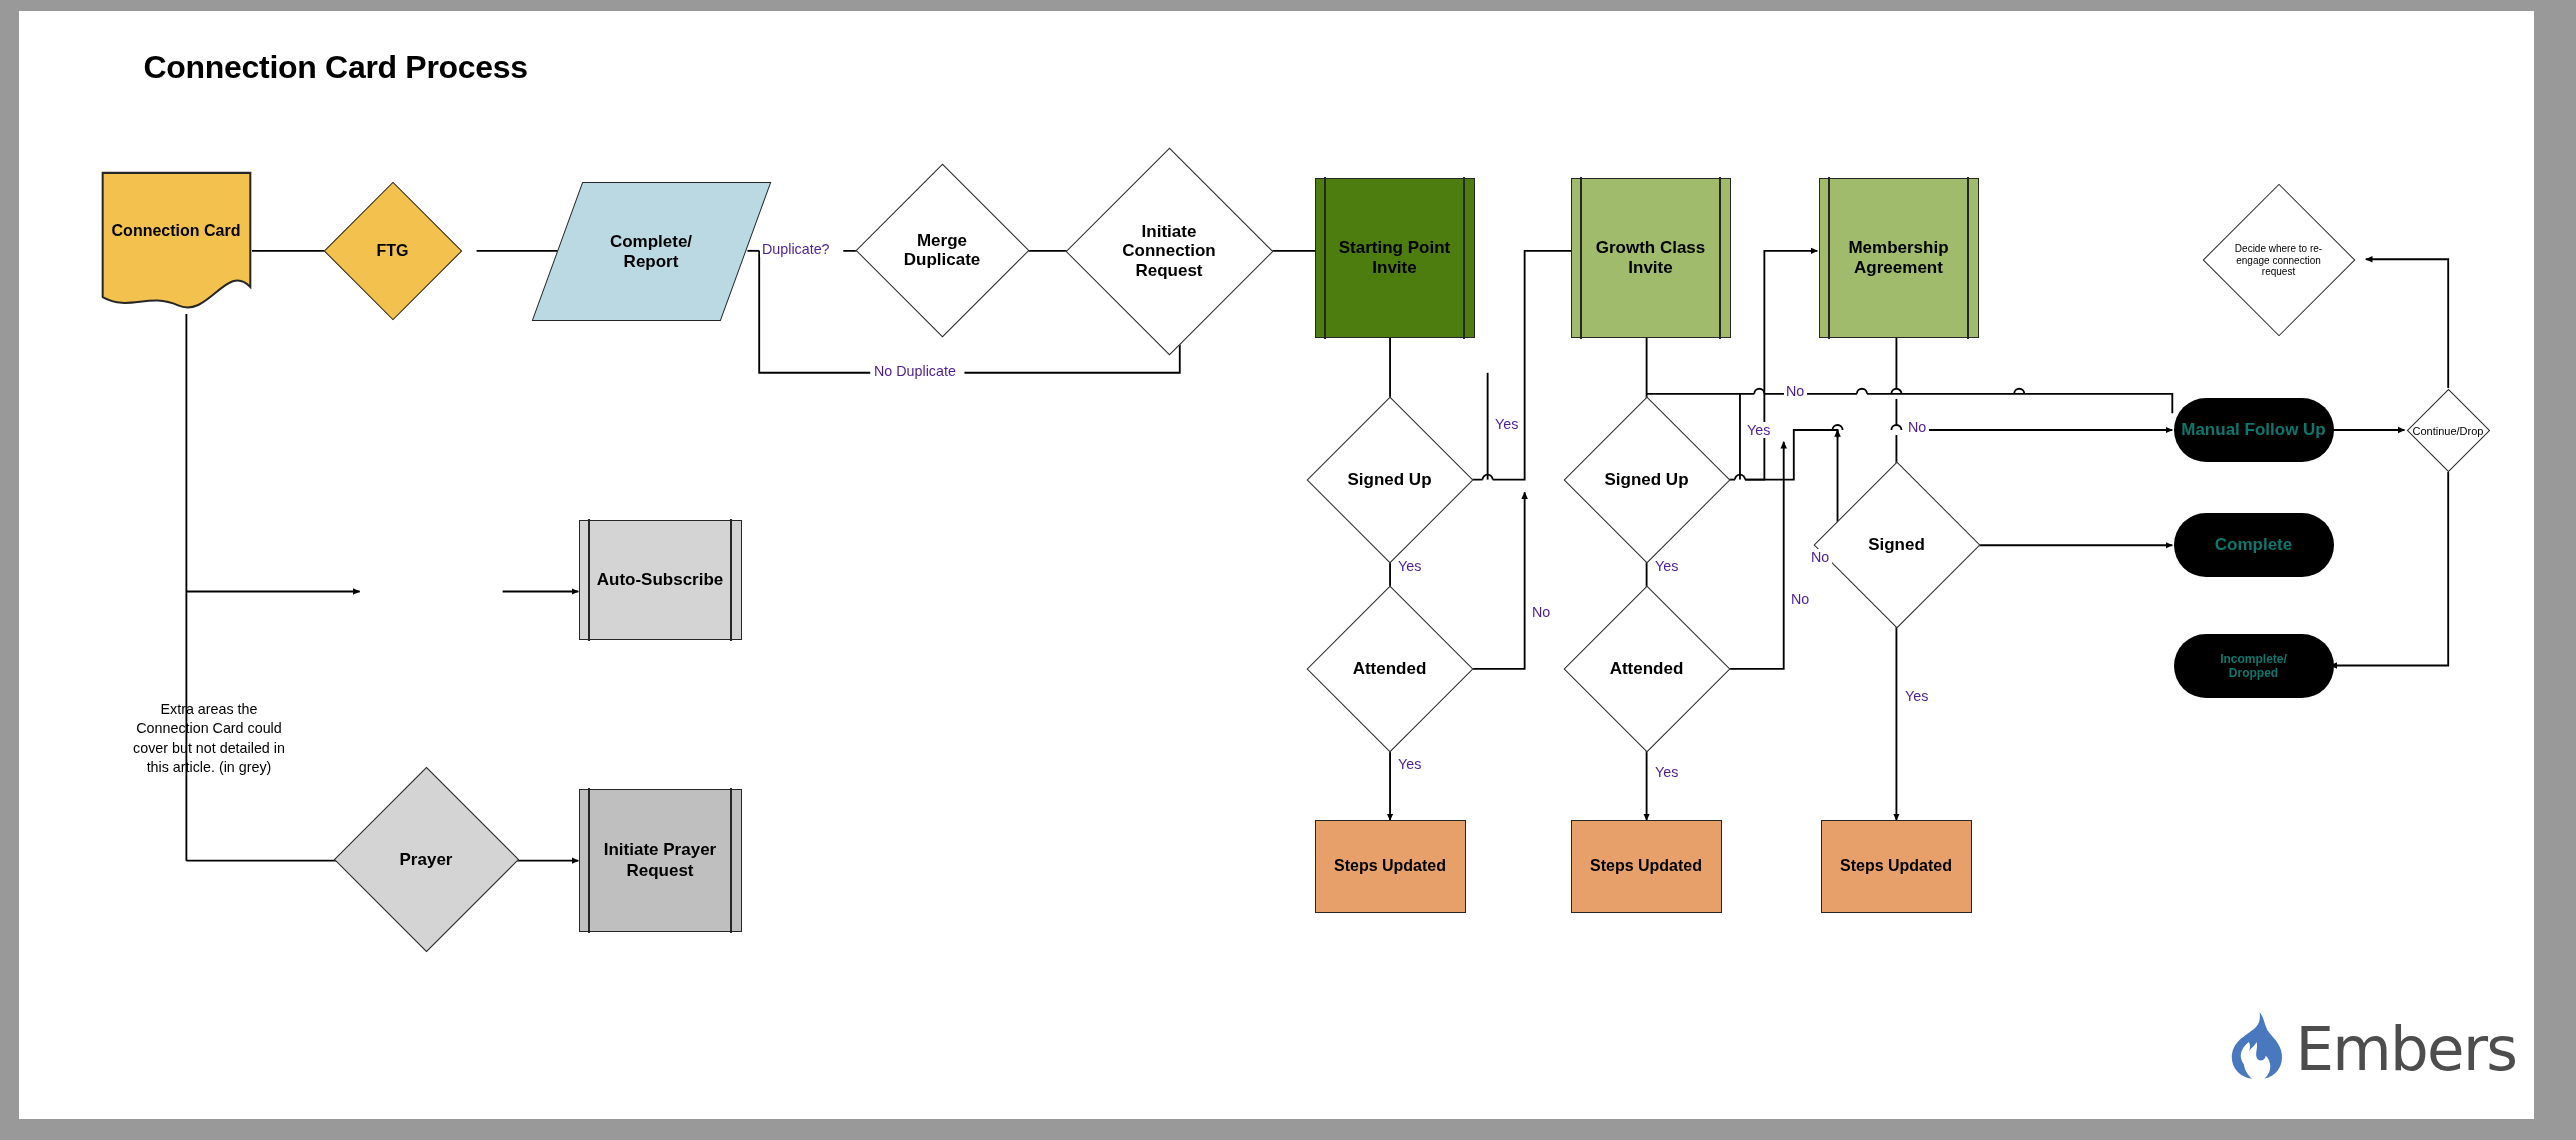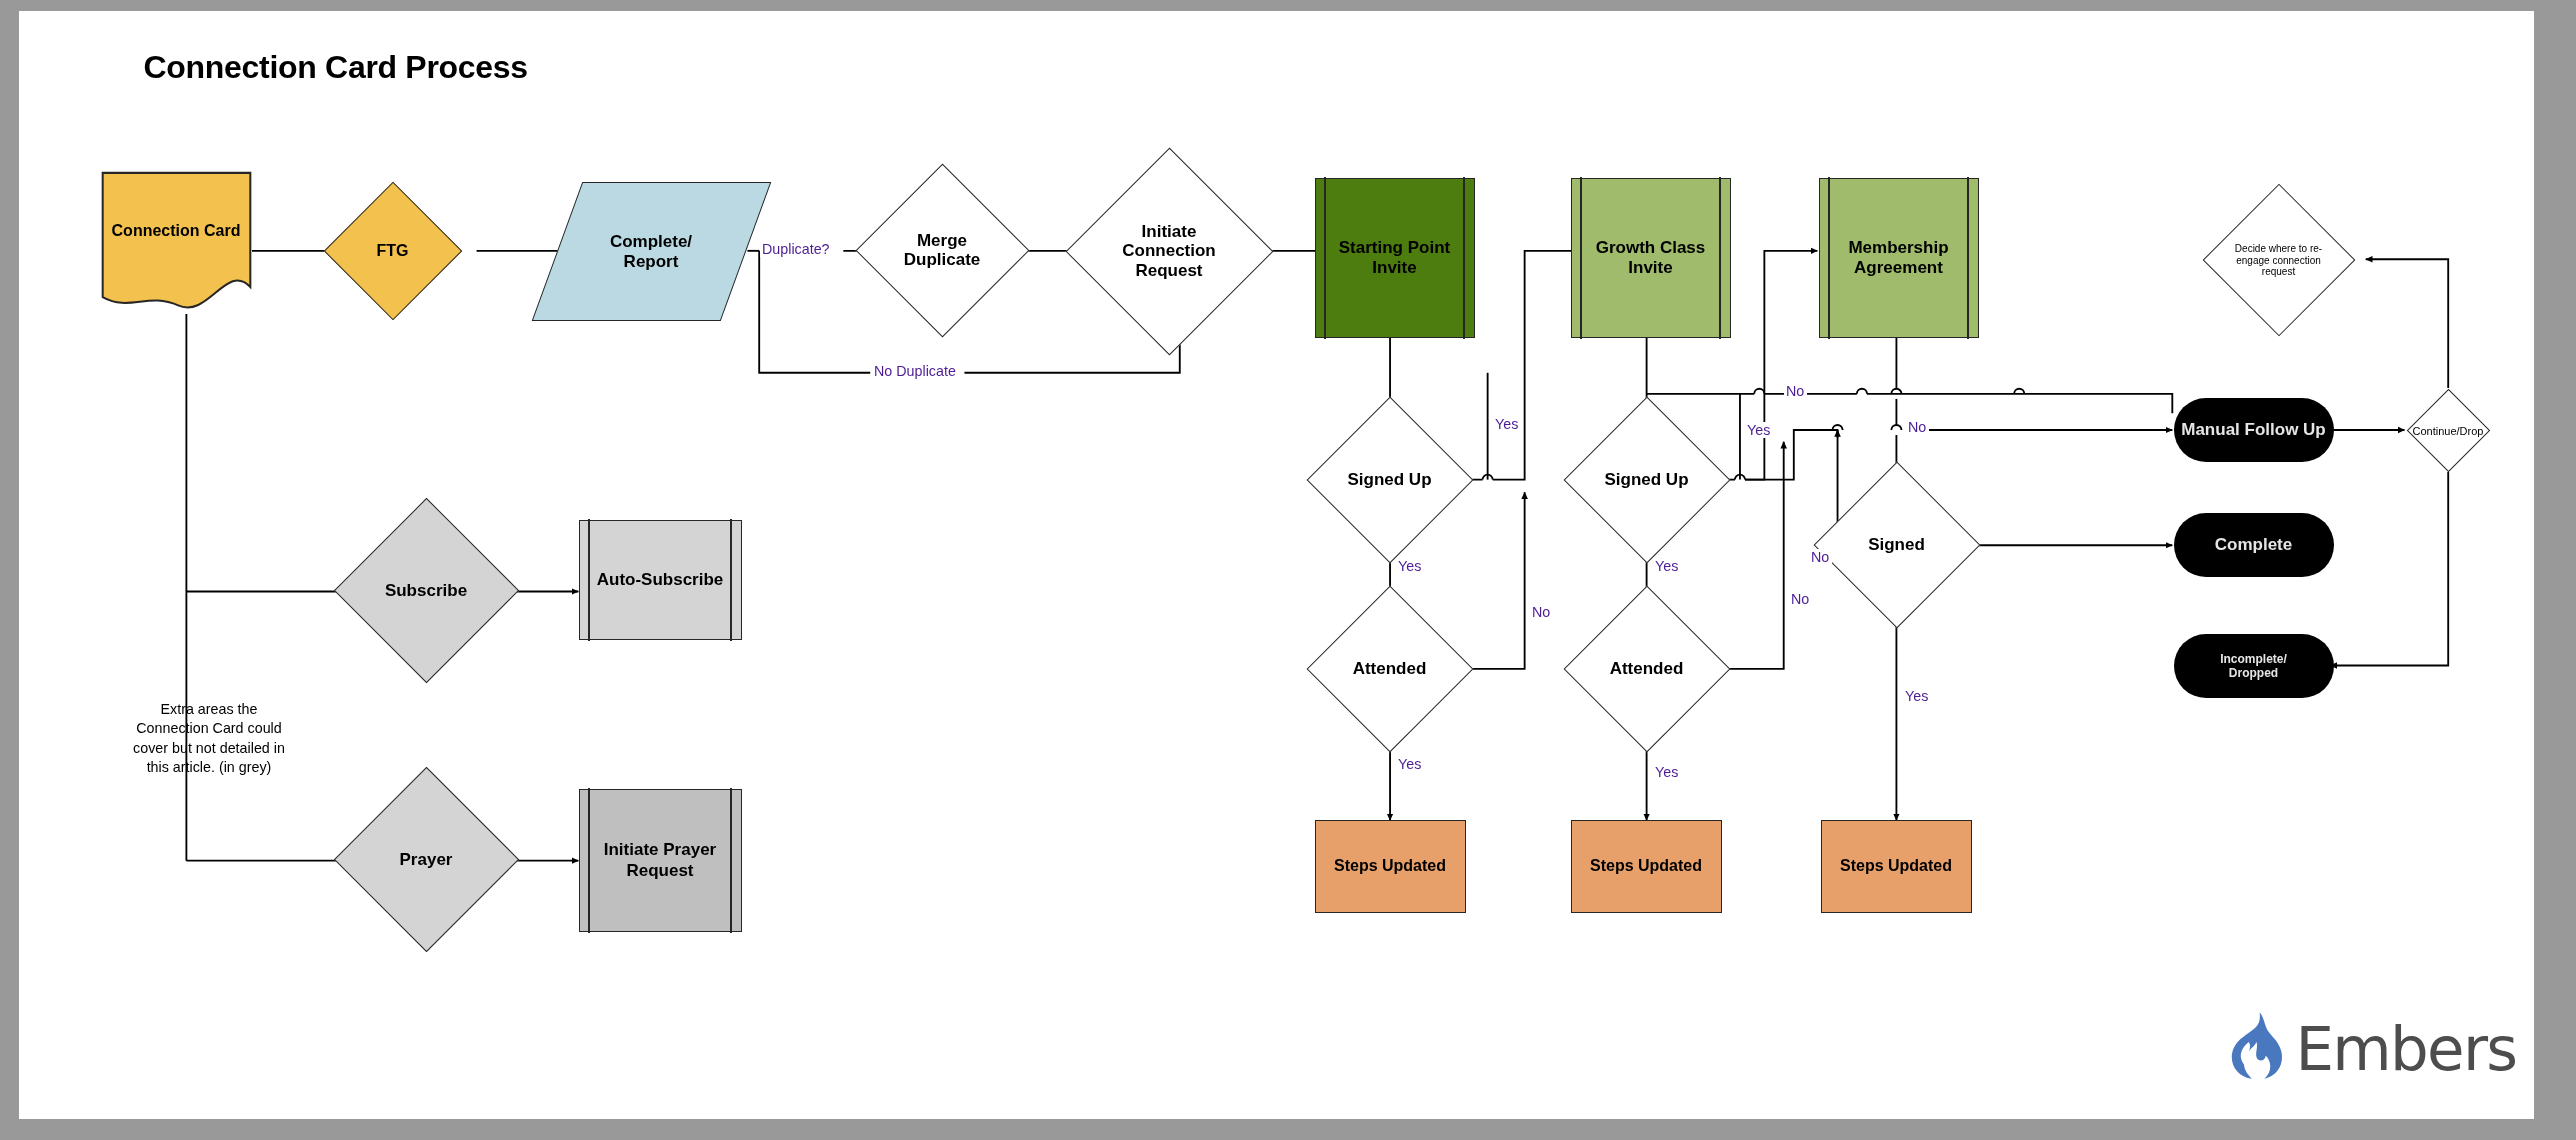--- a/index.html
+++ b/index.html
@@ -45,21 +45,21 @@
     transform:rotate(45deg);
     border:1.7px solid #262626;
     box-sizing:border-box;
   }
   .diamond .dtext{
     position:absolute;left:-25px;right:-25px;top:50%;
     transform:translateY(-50%);
     text-align:center;line-height:1.16;
   }
 
-  .pill{border-radius:840px;background:#000;color:#e5e5e5;}
+  .pill{border-radius:840px;background:#000;color:#0f766e;}
 
   
   .parallelo{position:absolute;}
   .parallelo .pshape{
     position:absolute;left:0;top:0;right:0;bottom:0;
     background:#BBD9E3;border:1.7px solid #262626;
     transform:skewX(-20deg);
   }
   .parallelo .ptext{
     position:absolute;left:0;right:0;top:50%;transform:translateY(-50%);
@@ -295,24 +295,20 @@
       <div>engage connection</div>
       <div>request</div>
     </div>
   </div>
 
   <div class="diamond" style="left:2400px;top:390px;width:59px;height:59px;">
     <div class="dshape" style="background:#fff;"></div>
     <div class="dtext" style="font-size:11px;left:-20px;right:-20px;">Continue/Drop</div>
   </div>
 
-  <div class="diamond" style="left:342px;top:514px;width:131px;height:131px;">
-    <div class="dshape" style="background:#D4D4D4;"></div>
-    <div class="dtext bold-lbl" style="font-size:17px;">Subscribe</div>
-  </div>
 
   <div class="predef node" style="left:560px;top:509px;width:163px;height:120px;background:#D4D4D4;">
     <div class="lbl bold-lbl" style="font-size:17px;">Auto-Subscribe</div>
   </div>
 
   <div class="diamond" style="left:342px;top:783px;width:131px;height:131px;">
     <div class="dshape" style="background:#D4D4D4;"></div>
     <div class="dtext bold-lbl" style="font-size:17px;">Prayer</div>
   </div>
 

